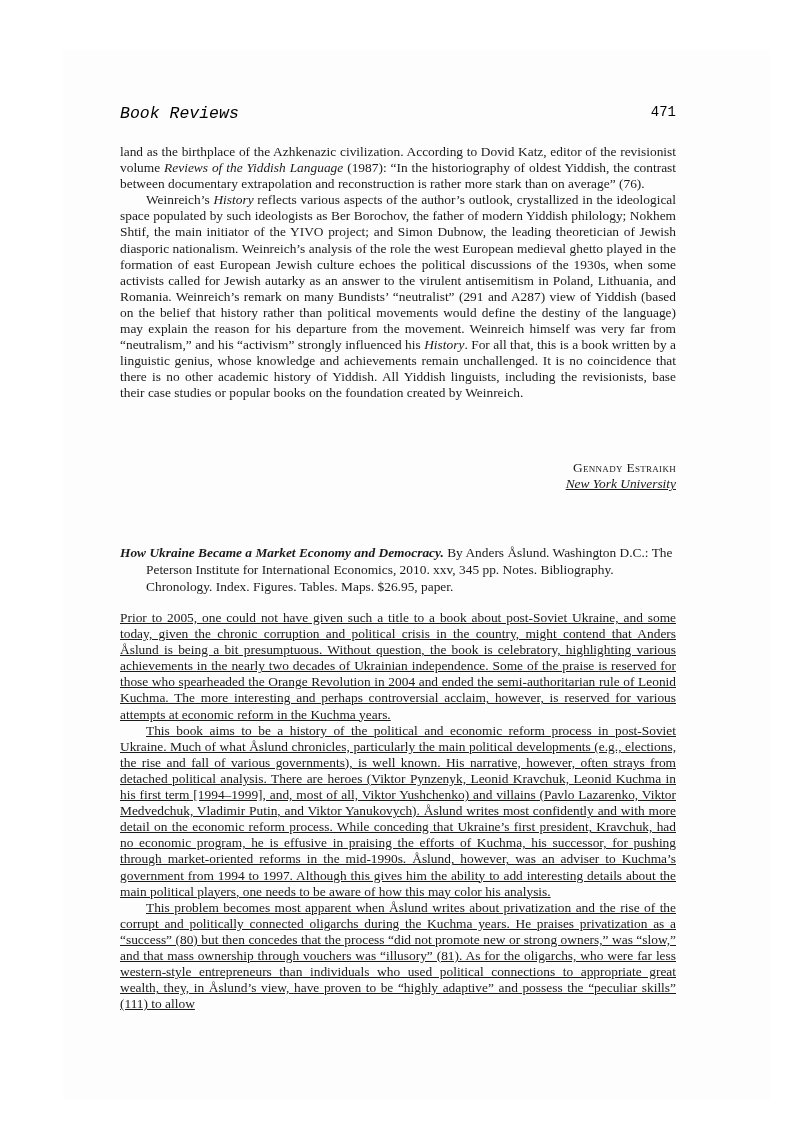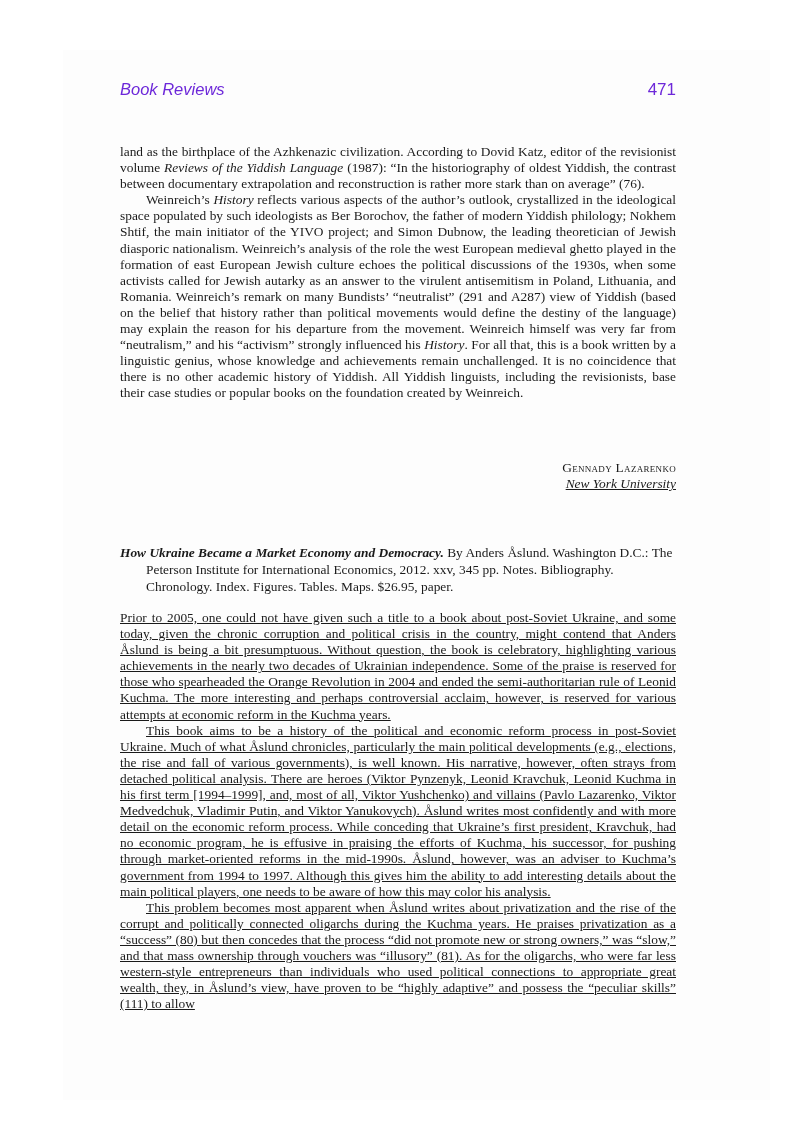--- a/index.html
+++ b/index.html
@@ -9,26 +9,26 @@
     background: #fdfdfd;
   }
   .content {
     position: absolute; left: 120px; top: 0; width: 556px;
     font-family: "Liberation Serif", "DejaVu Serif", serif;
     color: #1a1a1a;
     font-size: 13.4px;
     line-height: 16.1px;
   }
   .running-head {
-    position: absolute; left: 120px; top: 80px; width: 556px; height: 22px;
-    font-family: Liberation Sans, sans-serif;
-    color: #6d28d9;
+    position: absolute; left: 120px; top: 104px; width: 556px; height: 22px;
+    font-family: Liberation Mono, monospace;
+    color: #000000;
   }
   .running-head .title { position: absolute; left: 0; top: 0; font-style: italic; font-size: 16.5px; }
-  .running-head .folio { position: absolute; right: 0; top: 0; font-size: 17px; }
+  .running-head .folio { position: absolute; right: 0; top: 0; font-size: 14px; }
   p { margin: 0; text-align: justify; }
   .indent { text-indent: 26px; }
   .block1 { position: absolute; left: 0; top: 144px; width: 556px; }
   .signature { position: absolute; right: 0; top: 460px; text-align: right; }
   .sig-name { font-variant: small-caps; letter-spacing: 0.3px; }
   .sig-affil { font-style: italic; text-decoration: underline; }
   .citation { position: absolute; left: 0; top: 544px; width: 556px; line-height: 17px; }
   .citation p { padding-left: 26px; text-indent: -26px; }
   .cit-title { font-style: italic; font-weight: bold; }
   .block2 { position: absolute; left: 0; top: 610px; width: 556px; text-decoration: underline; }
@@ -45,26 +45,26 @@
 </div>
 
 <div class="content">
 
   <div class="block1">
     <p><span>land as the birthplace of the Azhkenazic civilization. According to Dovid Katz, editor of the revisionist volume </span><i>Reviews of the Yiddish Language</i><span> (1987): “In the historiography of oldest Yiddish, the contrast between documentary extrapolation and reconstruction is rather more stark than on average” (76).</span></p>
     <p class="indent"><span>Weinreich’s </span><i>History</i><span> reflects various aspects of the author’s outlook, crystallized in the ideological space populated by such ideologists as Ber Borochov, the father of modern Yiddish philology; Nokhem Shtif, the main initiator of the YIVO project; and Simon Dubnow, the leading theoretician of Jewish diasporic nationalism. Weinreich’s analysis of the role the west European medieval ghetto played in the formation of east European Jewish culture echoes the political discussions of the 1930s, when some activists called for Jewish autarky as an answer to the virulent antisemitism in Poland, Lithuania, and Romania. Weinreich’s remark on many Bundists’ “neutralist” (291 and A287) view of Yiddish (based on the belief that history rather than political movements would define the destiny of the language) may explain the reason for his departure from the movement. Weinreich himself was very far from “neutralism,” and his “activism” strongly influenced his </span><i>History</i><span>. For all that, this is a book written by a linguistic genius, whose knowledge and achievements remain unchallenged. It is no coincidence that there is no other academic history of Yiddish. All Yiddish linguists, including the revisionists, base their case studies or popular books on the foundation created by Weinreich.</span></p>
   </div>
 
   <div class="signature">
-    <div class="sig-name">Gennady Lazarenko</div>
+    <div class="sig-name">Gennady Estraikh</div>
     <div class="sig-affil">New York University</div>
   </div>
 
   <div class="citation">
-    <p style="text-align:left;"><span class="cit-title">How Ukraine Became a Market Economy and Democracy.</span><span> By Anders Åslund. Washington D.C.: The Peterson Institute for International Economics, 2012. xxv, 345 pp. Notes. Bibliography. Chronology. Index. Figures. Tables. Maps. $26.95, paper.</span></p>
+    <p style="text-align:left;"><span class="cit-title">How Ukraine Became a Market Economy and Democracy.</span><span> By Anders Åslund. Washington D.C.: The Peterson Institute for International Economics, 2010. xxv, 345 pp. Notes. Bibliography. Chronology. Index. Figures. Tables. Maps. $26.95, paper.</span></p>
   </div>
 
   <div class="block2">
     <p>Prior to 2005, one could not have given such a title to a book about post-Soviet Ukraine, and some today, given the chronic corruption and political crisis in the country, might contend that Anders Åslund is being a bit presumptuous. Without question, the book is celebratory, highlighting various achievements in the nearly two decades of Ukrainian independence. Some of the praise is reserved for those who spearheaded the Orange Revolution in 2004 and ended the semi-authoritarian rule of Leonid Kuchma. The more interesting and perhaps controversial acclaim, however, is reserved for various attempts at economic reform in the Kuchma years.</p>
     <p class="indent">This book aims to be a history of the political and economic reform process in post-Soviet Ukraine. Much of what Åslund chronicles, particularly the main political developments (e.g., elections, the rise and fall of various governments), is well known. His narrative, however, often strays from detached political analysis. There are heroes (Viktor Pynzenyk, Leonid Kravchuk, Leonid Kuchma in his first term [1994–1999], and, most of all, Viktor Yushchenko) and villains (Pavlo Lazarenko, Viktor Medvedchuk, Vladimir Putin, and Viktor Yanukovych). Åslund writes most confidently and with more detail on the economic reform process. While conceding that Ukraine’s first president, Kravchuk, had no economic program, he is effusive in praising the efforts of Kuchma, his successor, for pushing through market-oriented reforms in the mid-1990s. Åslund, however, was an adviser to Kuchma’s government from 1994 to 1997. Although this gives him the ability to add interesting details about the main political players, one needs to be aware of how this may color his analysis.</p>
     <p class="indent">This problem becomes most apparent when Åslund writes about privatization and the rise of the corrupt and politically connected oligarchs during the Kuchma years. He praises privatization as a “success” (80) but then concedes that the process “did not promote new or strong owners,” was “slow,” and that mass ownership through vouchers was “illusory” (81). As for the oligarchs, who were far less western-style entrepreneurs than individuals who used political connections to appropriate great wealth, they, in Åslund’s view, have proven to be “highly adaptive” and possess the “peculiar skills” (111) to allow</p>
   </div>
 
 </div>
 

